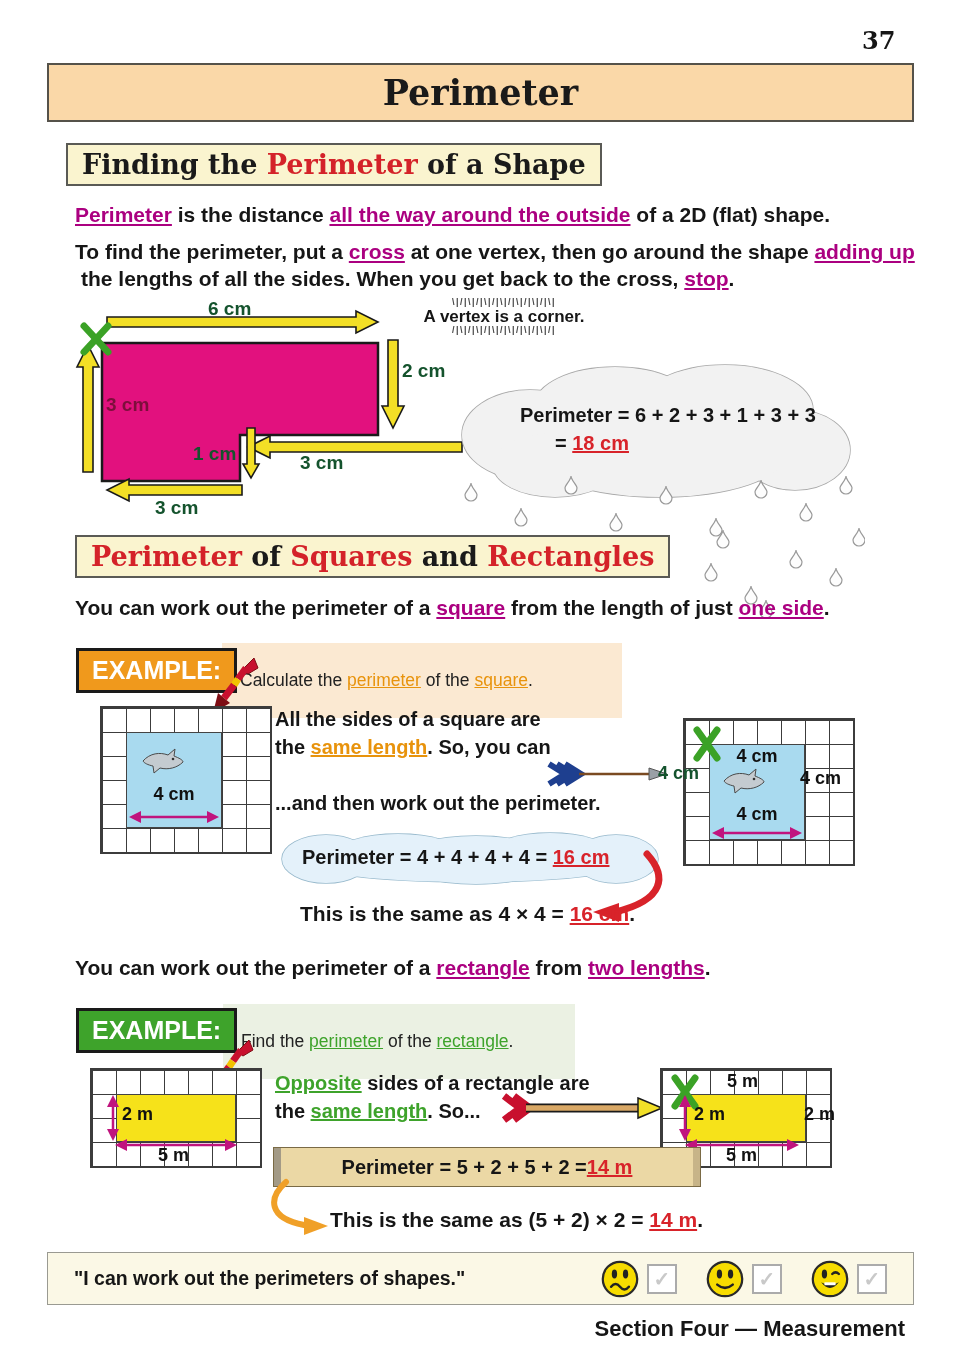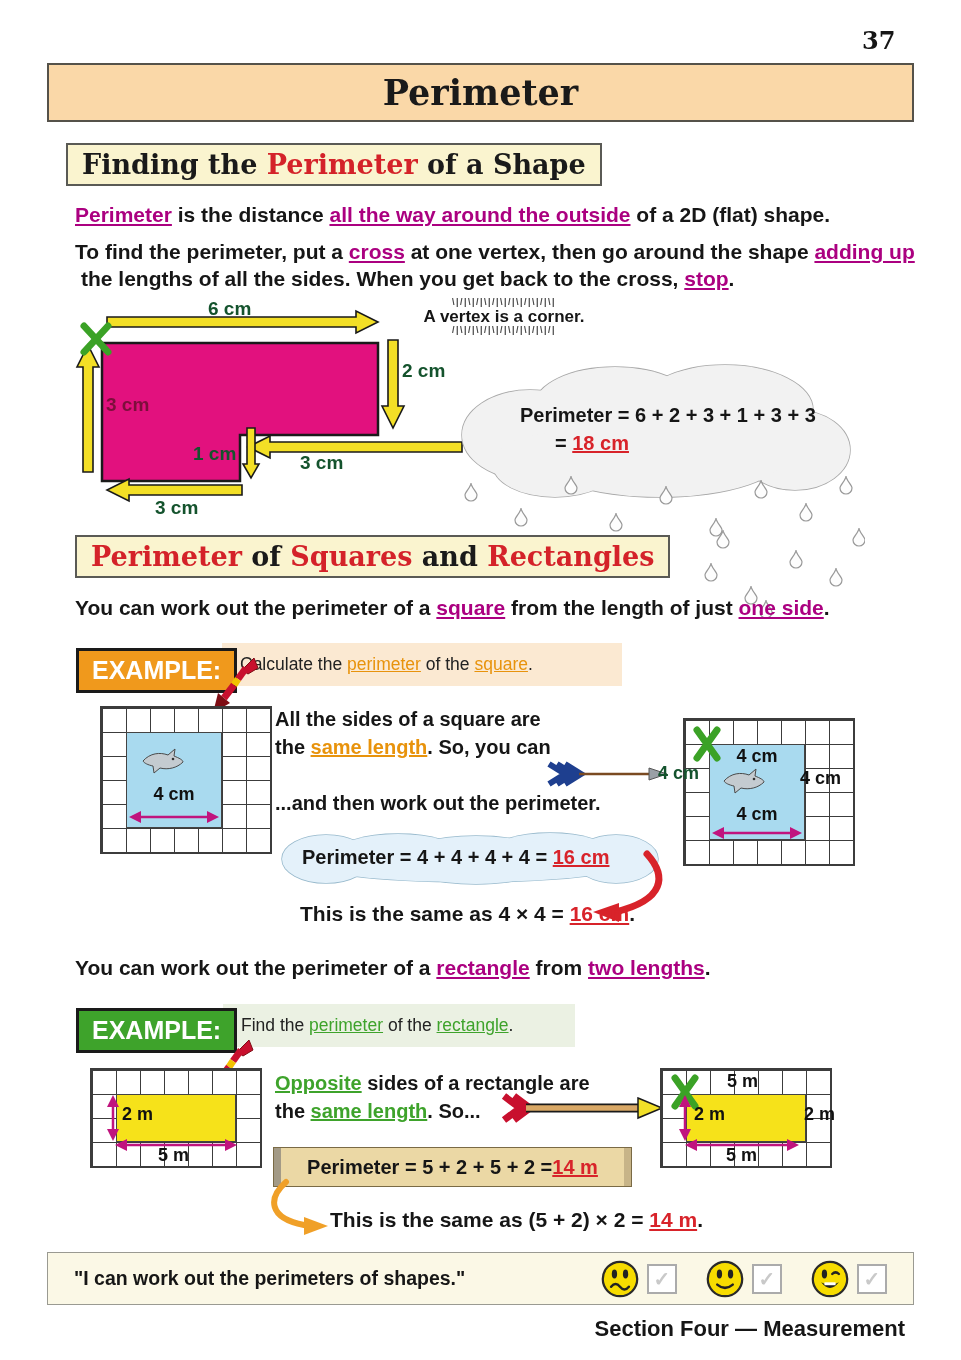--- a/index.html
+++ b/index.html
@@ -22,31 +22,31 @@
   .lbl.big{font-size:19px;}
   .maroon{color:#7C0F3B;}
   .vertexnote{position:absolute;left:398px;top:298px;width:212px;text-align:center;line-height:1;}
   .hatch{font-size:9px;letter-spacing:1.5px;color:#444;font-weight:bold;white-space:nowrap;overflow:hidden;}
   .vtext{font-size:17px;font-weight:bold;margin:1px 0;}
   .cloudtext{position:absolute;font-size:20px;font-weight:bold;white-space:nowrap;}
   .exbox{position:absolute;color:#fff;font-weight:bold;font-size:25px;padding:5px 13px;
          border:3px solid #1A1A1A;white-space:nowrap;}
   .exbox.orange{background:#F0991C;}
   .exbox.green{background:#3EA32B;}
-  .strip{position:absolute;font-size:17.5px;color:#222;padding:11px 18px;white-space:nowrap;box-sizing:border-box;}
+  .strip{position:absolute;font-size:17.5px;color:#222;padding:27px 18px;white-space:nowrap;box-sizing:border-box;}
   .strip.peach{background:#FBE9D2;}
   .strip.greenbg{background:#EBF1E3;}
   .grid{position:absolute;background-color:#fff;border:2px solid #3C3C3C;
         background-image:linear-gradient(to right,#3C3C3C 1px,transparent 1px),
                          linear-gradient(to bottom,#3C3C3C 1px,transparent 1px);
         background-size:24px 24px;}
   .bluesq{position:absolute;background:#A9DAEF;border:1px solid #444;box-sizing:border-box;}
   .ylwrect{position:absolute;background:#F6E21A;border:1px solid #444;box-sizing:border-box;}
   .glabel{position:absolute;font-weight:bold;font-size:18px;color:#111;white-space:nowrap;}
-  .scroll{position:absolute;left:273px;top:1147px;width:359px;height:40px;box-sizing:border-box;
+  .scroll{position:absolute;left:273px;top:1147px;width:428px;height:40px;box-sizing:border-box;
           background:linear-gradient(90deg,#A39A86 0 7px,#EBD8A5 7px calc(100% - 7px),#C7B488 calc(100% - 7px));
           border:1.5px solid #7A6A45;display:flex;align-items:center;justify-content:center;
           font-size:20px;font-weight:bold;white-space:nowrap;}
   .checkbar{position:absolute;left:47px;top:1252px;width:867px;height:53px;box-sizing:border-box;
             background:#FBF8E6;border:1.5px solid #9A9A92;display:flex;align-items:center;padding:0 26px;}
   .statement{font-size:19.5px;font-weight:bold;flex:1;white-space:nowrap;}
   .iconrow{display:flex;align-items:center;}
   .cbx{width:30px;height:30px;background:#fff;border:2px solid #ABABAB;box-sizing:border-box;
        display:flex;align-items:center;justify-content:center;color:#C9C9C9;font-size:20px;font-weight:bold;margin-left:7px;}
   .smiley{width:40px;height:40px;display:block;}

